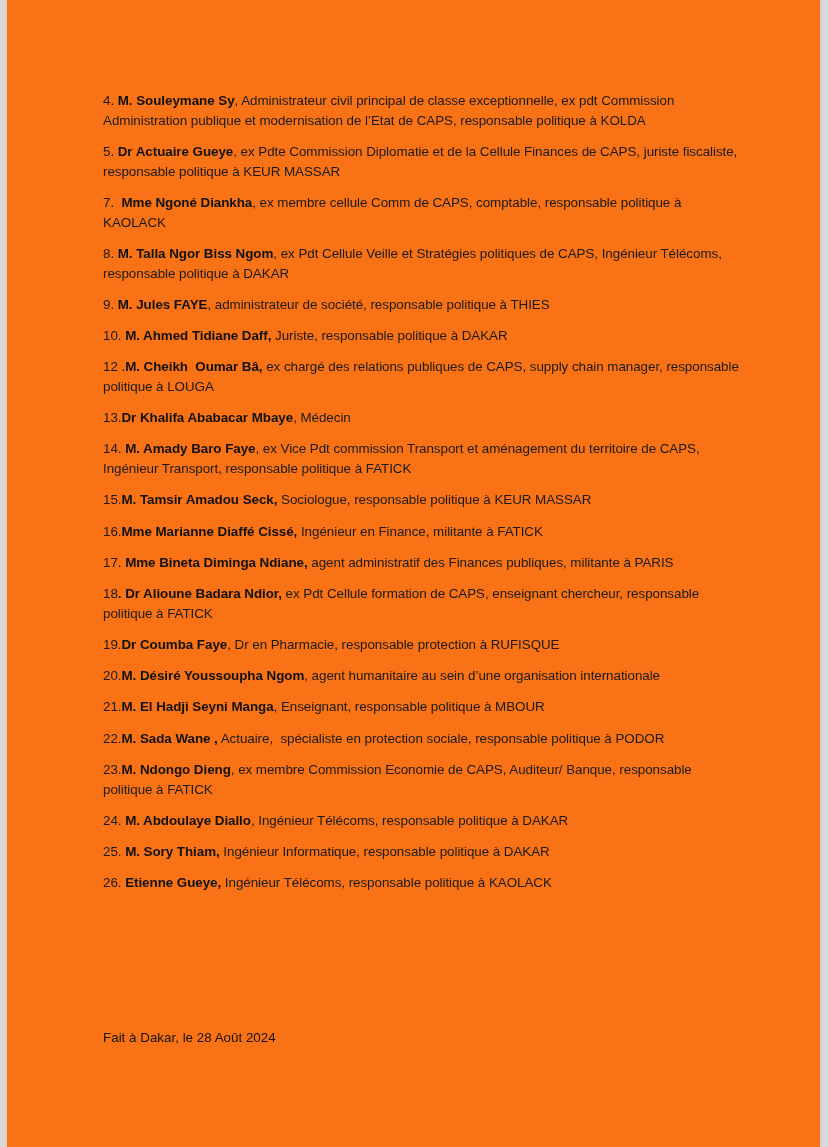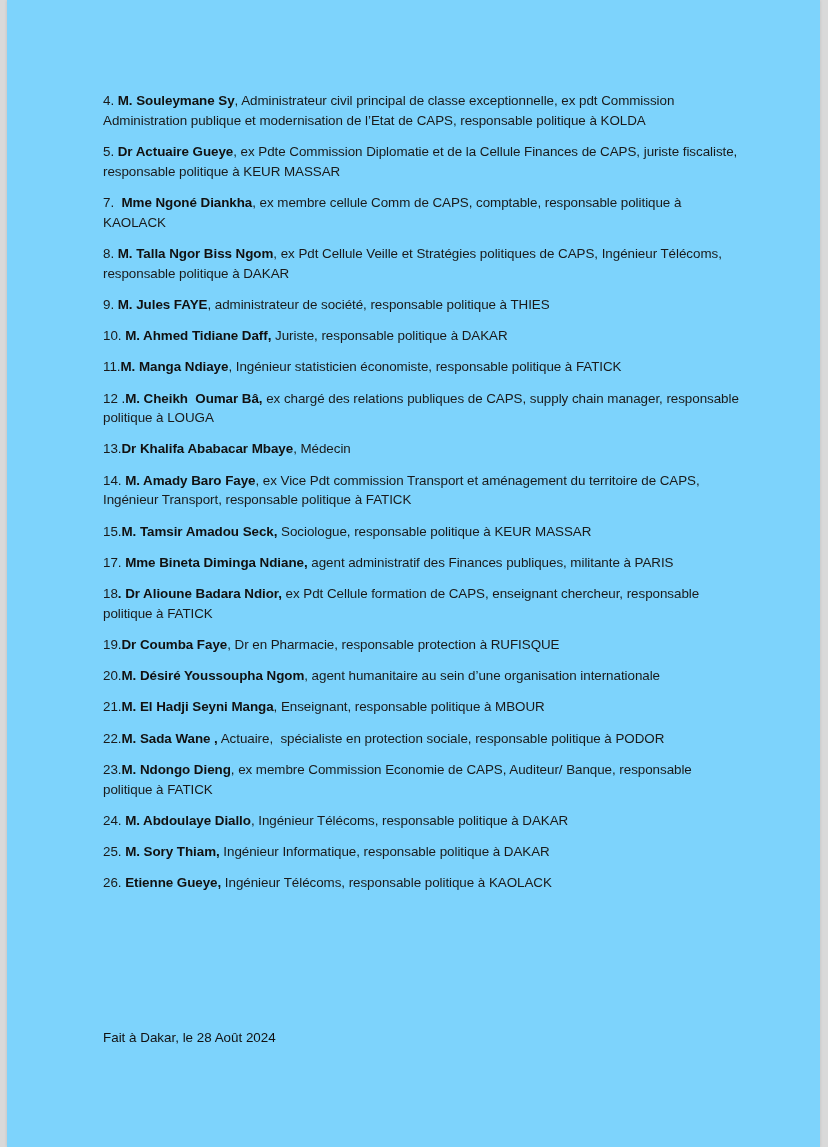--- a/index.html
+++ b/index.html
@@ -13,21 +13,21 @@
       position: relative;
       overflow: hidden;
       font-family: "Liberation Sans", sans-serif;
     }
     .page {
       position: absolute;
       left: 7px;
       top: 0;
       width: 813px;
       height: 1147px;
-      background: #7dd3fc;
+      background: #f97316;
       box-shadow: 0 0 3px rgba(0,0,0,0.12);
     }
     .content {
       position: absolute;
       left: 96px;
       top: 91px;
       width: 640px;
       color: #1a1a1a;
       font-size: 13.4px;
       line-height: 19.8px;
@@ -53,25 +53,25 @@
 <body>
 
 <div class="page">
   <div class="content">
     <p class="item"><span>4. </span><b>M. Souleymane Sy</b><span>, Administrateur civil principal de classe exceptionnelle, ex pdt Commission Administration publique et modernisation de l’Etat de CAPS, responsable politique à KOLDA</span></p>
     <p class="item"><span>5. </span><b>Dr Actuaire Gueye</b><span>, ex Pdte Commission Diplomatie et de la Cellule Finances de CAPS, juriste fiscaliste, responsable politique à KEUR MASSAR</span></p>
     <p class="item"><span style="white-space:pre">7.  </span><b>Mme Ngoné Diankha</b><span>, ex membre cellule Comm de CAPS, comptable, responsable politique à KAOLACK</span></p>
     <p class="item"><span>8. </span><b>M. Talla Ngor Biss Ngom</b><span>, ex Pdt Cellule Veille et Stratégies politiques de CAPS, Ingénieur Télécoms, responsable politique à DAKAR</span></p>
     <p class="item"><span>9. </span><b>M. Jules FAYE</b><span>, administrateur de société, responsable politique à THIES</span></p>
     <p class="item"><span>10. </span><b>M. Ahmed Tidiane Daff,</b><span> Juriste, responsable politique à DAKAR</span></p>
-    <p class="item"><span>11.</span><b>M. Manga Ndiaye</b><span>, Ingénieur statisticien économiste, responsable politique à FATICK</span></p>
     <p class="item"><span>12 .</span><b style="white-space:pre-wrap">M. Cheikh  Oumar Bâ,</b><span> ex chargé des relations publiques de CAPS, supply chain manager, responsable politique à LOUGA</span></p>
     <p class="item"><span>13.</span><b>Dr Khalifa Ababacar Mbaye</b><span>, Médecin</span></p>
     <p class="item"><span>14. </span><b>M. Amady Baro Faye</b><span>, ex Vice Pdt commission Transport et aménagement du territoire de CAPS, Ingénieur Transport, responsable politique à FATICK</span></p>
     <p class="item"><span>15.</span><b>M. Tamsir Amadou Seck,</b><span> Sociologue, responsable politique à KEUR MASSAR</span></p>
+    <p class="item"><span>16.</span><b>Mme Marianne Diaffé Cissé,</b><span> Ingénieur en Finance, militante à FATICK</span></p>
     <p class="item"><span>17. </span><b>Mme Bineta Diminga Ndiane,</b><span> agent administratif des Finances publiques, militante à PARIS</span></p>
     <p class="item"><span>18</span><b>. Dr Alioune Badara Ndior,</b><span> ex Pdt Cellule formation de CAPS, enseignant chercheur, responsable politique à FATICK</span></p>
     <p class="item"><span>19.</span><b>Dr Coumba Faye</b><span>, Dr en Pharmacie, responsable protection à RUFISQUE</span></p>
     <p class="item"><span>20.</span><b>M. Désiré Youssoupha Ngom</b><span>, agent humanitaire au sein d’une organisation internationale</span></p>
     <p class="item"><span>21.</span><b>M. El Hadji Seyni Manga</b><span>, Enseignant, responsable politique à MBOUR</span></p>
     <p class="item"><span>22.</span><b>M. Sada Wane ,</b><span style="white-space:pre-wrap"> Actuaire,  spécialiste en protection sociale, responsable politique à PODOR</span></p>
     <p class="item"><span>23.</span><b>M. Ndongo Dieng</b><span>, ex membre Commission Economie de CAPS, Auditeur/ Banque, responsable politique à FATICK</span></p>
     <p class="item"><span>24. </span><b>M. Abdoulaye Diallo</b><span>, Ingénieur Télécoms, responsable politique à DAKAR</span></p>
     <p class="item"><span>25. </span><b>M. Sory Thiam,</b><span> Ingénieur Informatique, responsable politique à DAKAR</span></p>
     <p class="item"><span>26. </span><b>Etienne Gueye,</b><span> Ingénieur Télécoms, responsable politique à KAOLACK</span></p>

